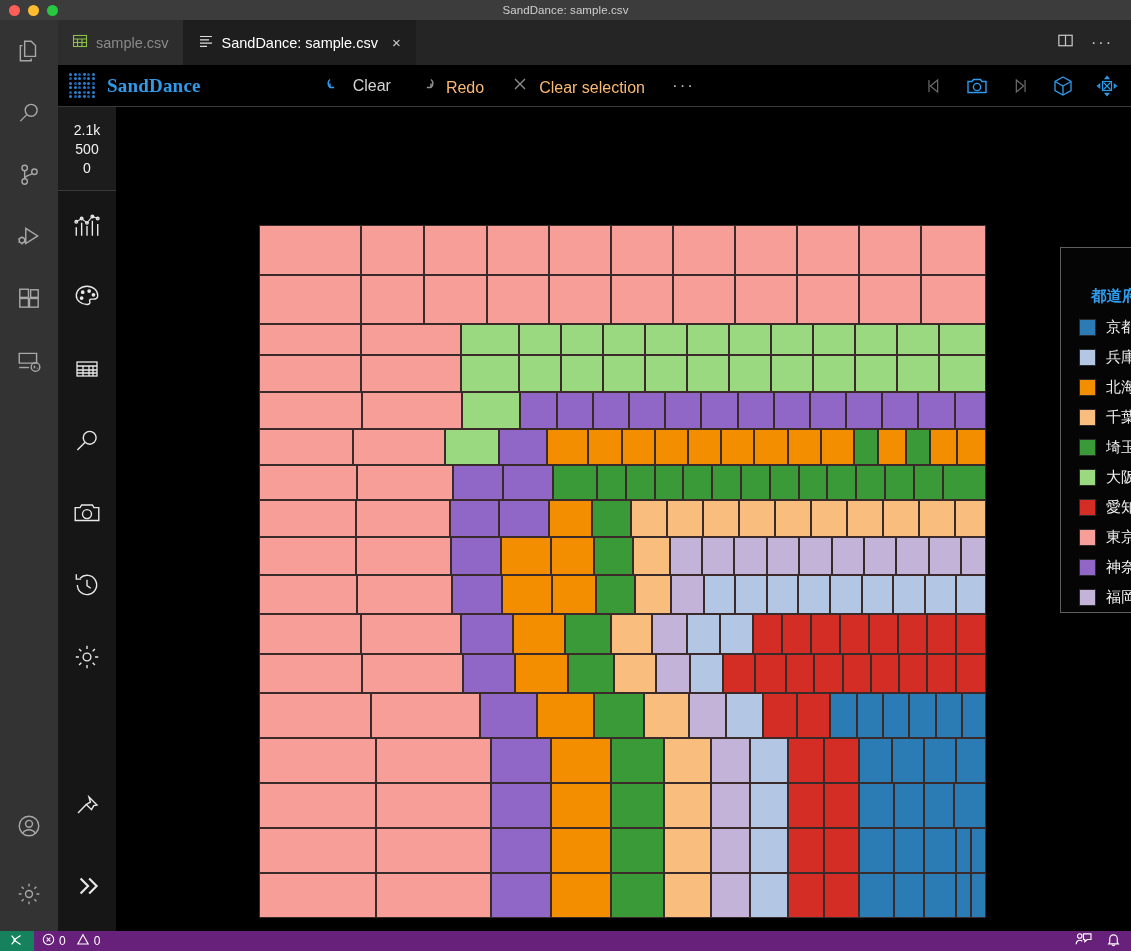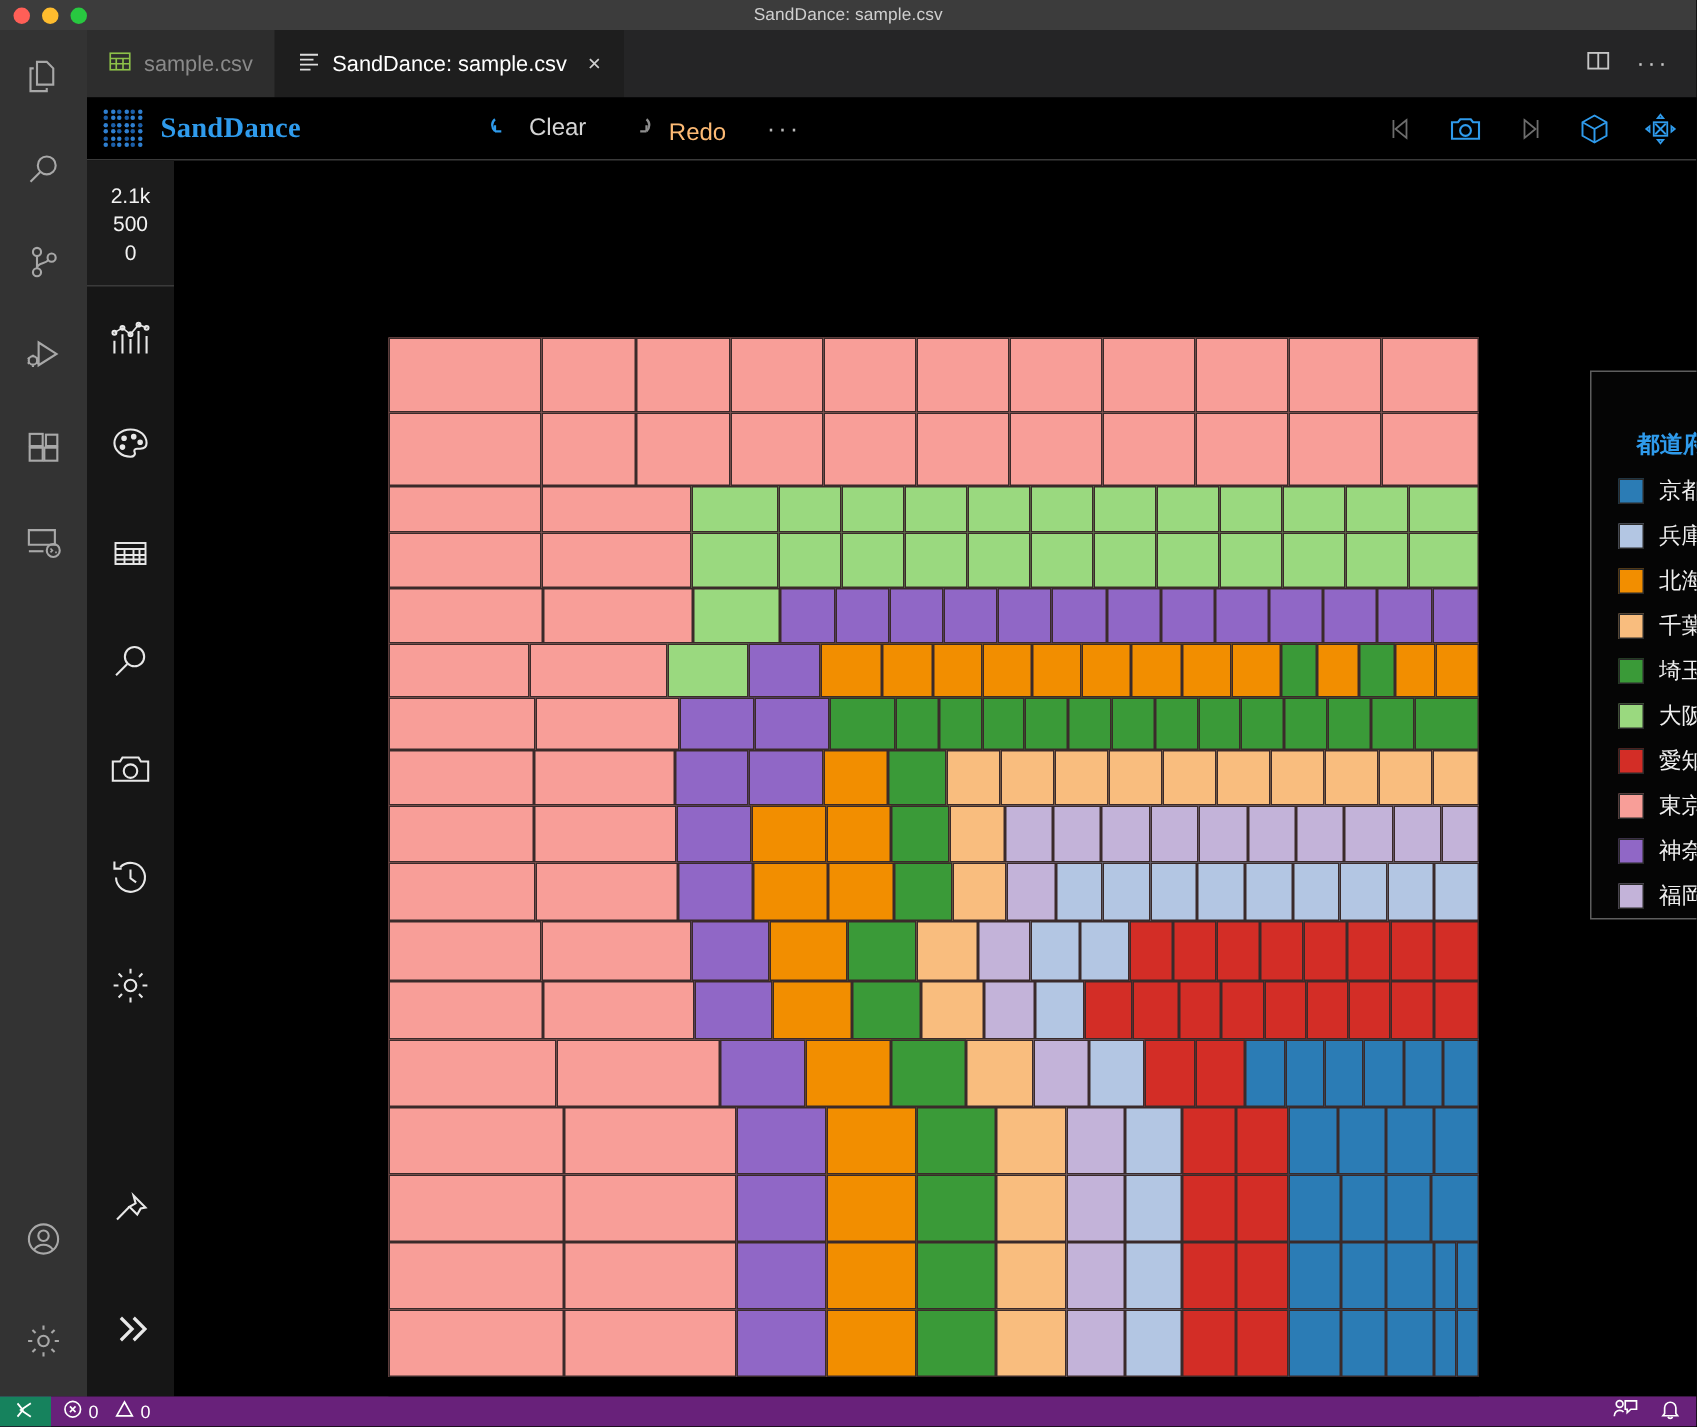--- a/index.html
+++ b/index.html
@@ -321,20 +321,28 @@
         </button>
         <button class="sd-btn dim">
           <span class="gl">
             <svg width="20" height="20" viewBox="0 0 20 20" fill="none" stroke="#8e8e8e" stroke-width="1.5">
               <path d="M14 5.5c2.5 2 2.5 5.5 0 8"></path>
                 <path d="M14 13.5V9.5M14 13.5H9.8"></path>
             </svg>
           </span>
           <span>Redo</span>
         </button>
+        <button class="sd-btn dim">
+          <span class="gl">
+            <svg width="20" height="20" viewBox="0 0 20 20" fill="none" stroke="#8e8e8e" stroke-width="1.4">
+              <path d="M5 5l10 10M15 5L5 15"></path>
+            </svg>
+          </span>
+          <span>Clear selection</span>
+        </button>
         <span class="sd-ellipsis">···</span>
       </div>
 
       <div class="sd-right">
         <span class="sd-ricon dim">
           <svg width="22" height="22" viewBox="0 0 24 24" fill="none" stroke="currentColor" stroke-width="1.3">
             <path d="M16 5.5L8 12l8 6.5z"></path>
               <path d="M6.5 5.5v13"></path>
           </svg>
         </span>

